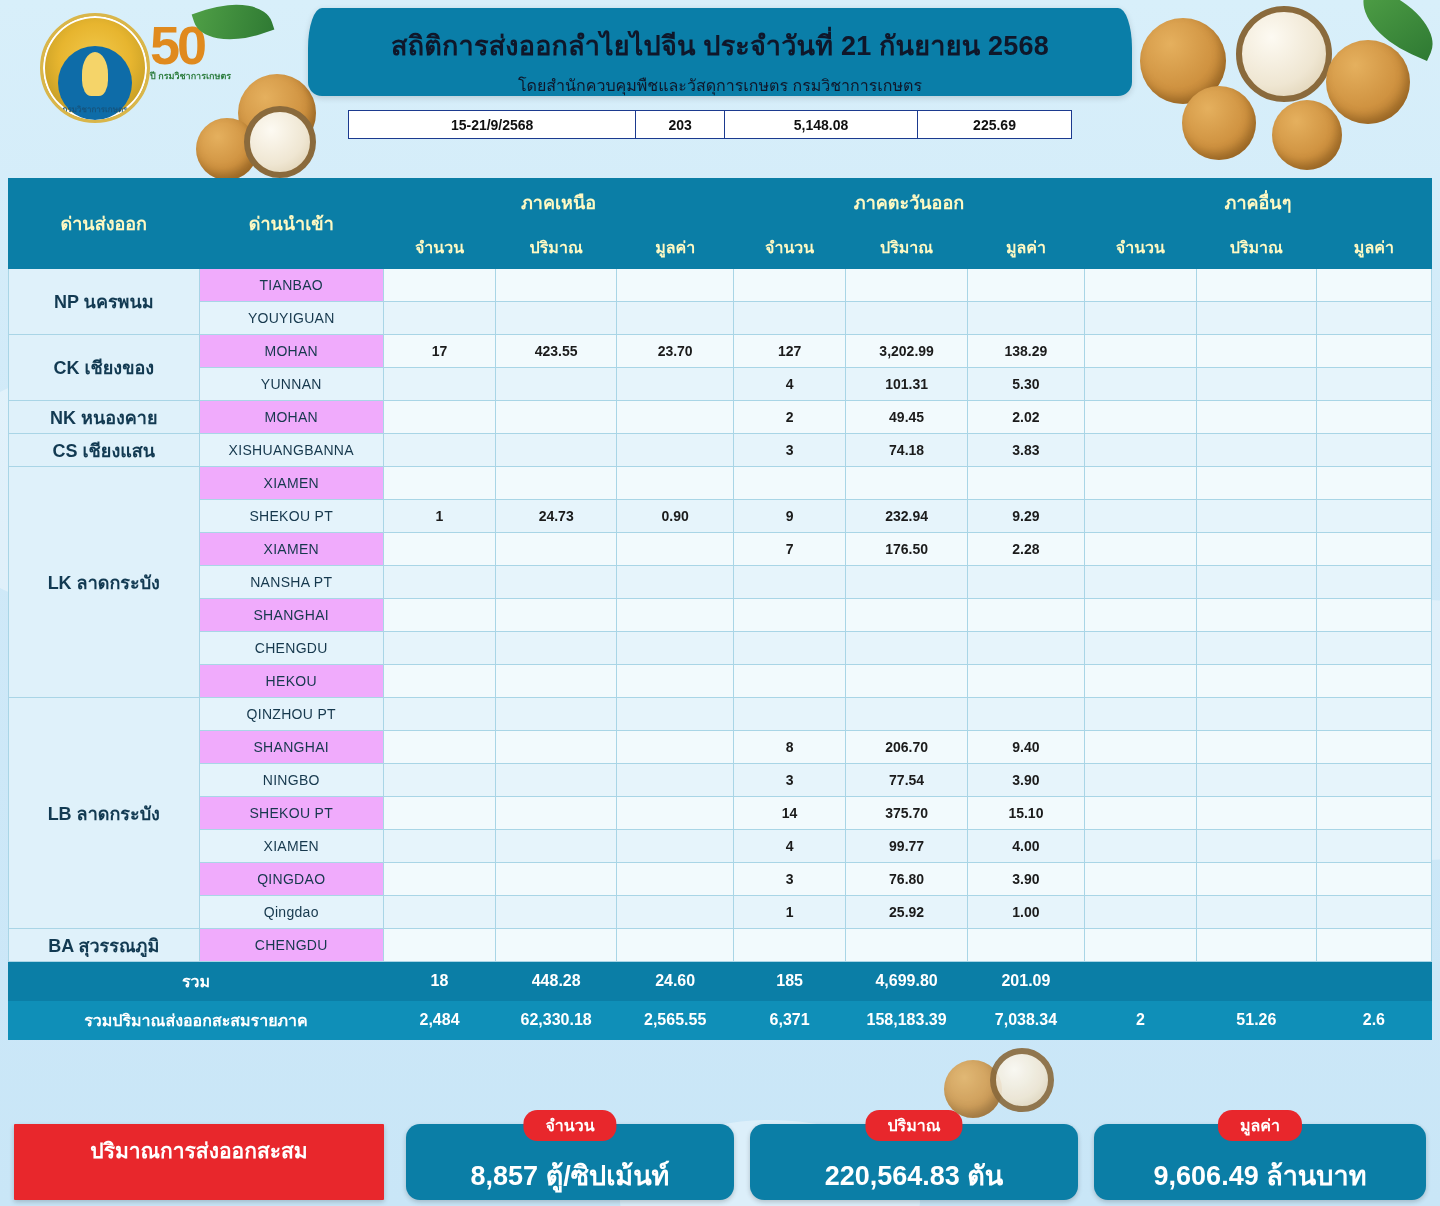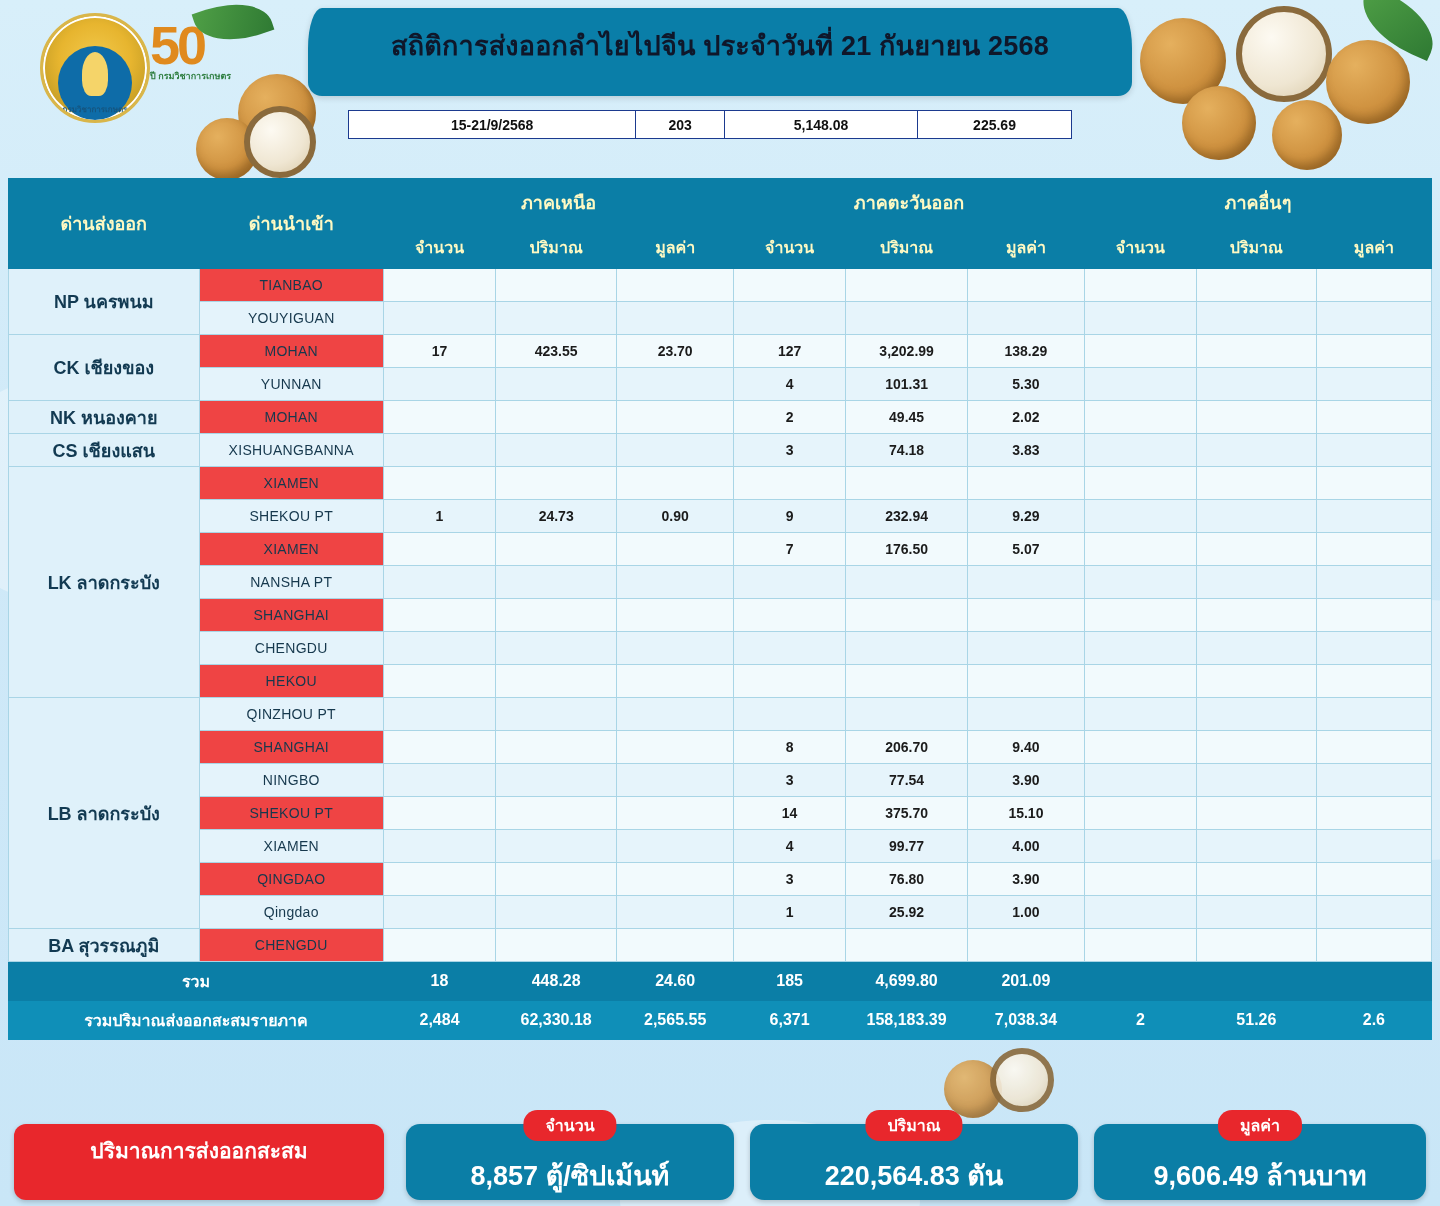--- a/index.html
+++ b/index.html
@@ -182,21 +182,21 @@
     font-weight: bold;
     color: #123a52;
     text-align: center;
     background: #dff1fa;
     width: 196px;
   }
   td.entry {
     font-size: 14px;
     color: #16384d;
     text-align: center;
-    background: #ef4444;
+    background: #f0abfc;
     width: 186px;
     letter-spacing: 0.3px;
   }
   td.num {
     text-align: center;
     font-size: 14px;
     font-weight: bold;
     color: #1b1b1b;
     background: #f2fafd;
     height: 30px;
@@ -228,21 +228,21 @@
   .footer {
     position: absolute;
     left: 0; top: 1118px;
     width: 1440px; height: 88px;
   }
   .foot-red {
     position: absolute;
     left: 14px; top: 6px;
     width: 370px; height: 76px;
     background: #e8272c;
-    border-radius: 12px;
+    border-radius: 1px;
     color: #ffffff;
     text-align: center;
     box-shadow: 0 2px 5px rgba(0,0,0,0.2);
   }
   .foot-red .l1 { font-size: 21px; font-weight: bold; padding-top: 10px; }
   .foot-red .l2 { font-size: 17px; padding-top: 4px; }
 
   .foot-box {
     position: absolute;
     top: 6px;
@@ -302,20 +302,21 @@
 
     <div class="leaf" style="left:1356px; top:0px; width:84px; height:46px; transform:rotate(24deg);"></div>
     <div class="longan" style="left:1140px; top:18px; width:86px; height:86px;"></div>
     <div class="longan" style="left:1182px; top:86px; width:74px; height:74px;"></div>
     <div class="coconut" style="left:1236px; top:6px; width:96px; height:96px;"></div>
     <div class="longan" style="left:1326px; top:40px; width:84px; height:84px;"></div>
     <div class="longan" style="left:1272px; top:100px; width:70px; height:70px;"></div>
 
     <div class="title-banner">
       <div class="t1">สถิติการส่งออกลำไยไปจีน ประจำวันที่  21 กันยายน 2568</div>
+      <div class="t2">โดยสำนักควบคุมพืชและวัสดุการเกษตร กรมวิชาการเกษตร</div>
     </div>
 
     <table class="summary-table">
       <tbody>
       <tr>
         <td>15-21/9/2568</td>
         <td>203</td>
         <td>5,148.08</td>
         <td>225.69</td>
       </tr>
@@ -447,21 +448,21 @@
             <td class="num"></td>
             <td class="num"></td>
           </tr>
           <tr>
             <td class="entry">XIAMEN</td>
             <td class="num"></td>
             <td class="num"></td>
             <td class="num"></td>
             <td class="num">7</td>
             <td class="num">176.50</td>
-            <td class="num">5.07</td>
+            <td class="num">2.28</td>
             <td class="num"></td>
             <td class="num"></td>
             <td class="num"></td>
           </tr>
           <tr class="alt">
             <td class="entry">NANSHA PT</td>
             <td class="num"></td>
             <td class="num"></td>
             <td class="num"></td>
             <td class="num"></td>

